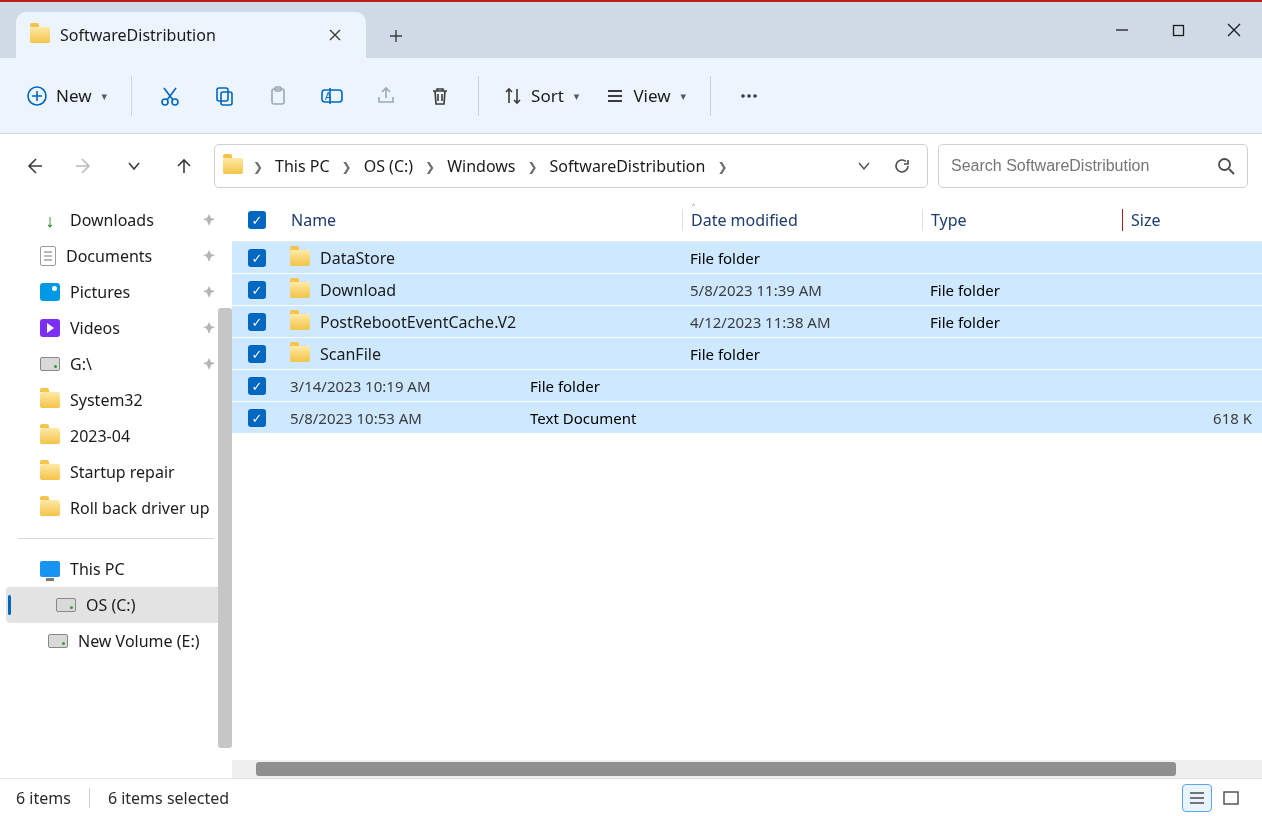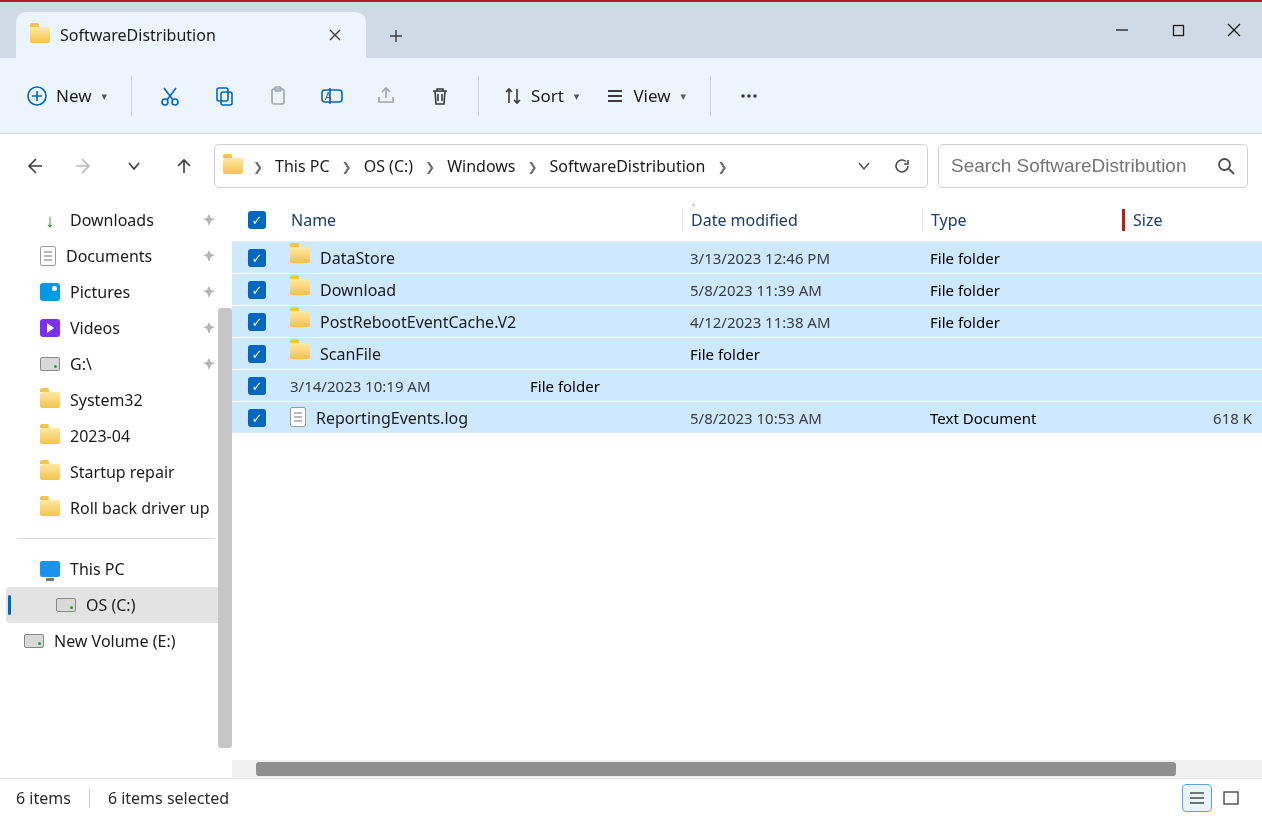--- a/index.html
+++ b/index.html
@@ -34,31 +34,31 @@
   
   .addressrow { display:flex; align-items:center; height:64px; background:#fff; padding:0 14px; gap:10px; }
   .nav-btn { width:40px; height:40px; display:flex; align-items:center; justify-content:center; color:#3b3b3b; font-size:18px; }
   .nav-btn.dim { color:#b9b9b9; }
   .breadcrumb-box { flex:1; display:flex; align-items:center; height:44px; border:1px solid var(--panel-border); border-radius:5px; padding:0 8px; gap:4px; }
   .crumb { padding:4px 6px; font-size:16px; color:#1b1b1b; border-radius:4px; }
   .crumb-sep { color:#707070; font-size:12px; padding:0 2px; }
   .bc-spacer { flex:1; }
   .bc-tool { width:34px; height:34px; display:flex; align-items:center; justify-content:center; color:#4b4b4b; }
   .search-box { width:310px; height:44px; border:1px solid var(--panel-border); border-radius:5px; display:flex; align-items:center; padding:0 12px; gap:8px; color:#6c6c6c; }
-  .search-box input { flex:1; border:none; outline:none; font-size:19px; color:#6c6c6c; background:transparent; }
+  .search-box input { flex:1; border:none; outline:none; font-size:16px; color:#6c6c6c; background:transparent; }
   .search-box .search-ico { font-size:16px; color:#4b4b4b; }
 
   
   .body-split { display:flex; height: calc(816px - 58px - 76px - 64px - 38px); background:#fff; }
   .sidebar { width:232px; overflow:hidden; position:relative; padding-top:4px; }
   .sidebar .sb-scroll { position:absolute; right:0; top:110px; width:14px; height:440px; background:#c6c6c6; border-radius:3px; }
   .side-item { display:flex; align-items:center; height:36px; padding-left:40px; gap:10px; font-size:16px; position:relative; }
   .side-item .pin { position:absolute; right:16px; color:#6b6b6b; font-size:14px; }
   .side-item.tree-1 { padding-left:40px; }
-  .side-item.tree-2 { padding-left:24px; }
+  .side-item.tree-2 { padding-left:48px; }
   .side-item.sel { background:#e3e3e3; border-radius:4px; margin:0 6px; padding-left:50px;}
   .side-item.sel::before{content:"";position:absolute;left:2px;top:8px;bottom:8px;width:3px;background:var(--win-blue);border-radius:2px;}
   .side-sep { height:1px; background:#d8d8d8; margin:12px 18px; }
   .ico-folder { width:20px; height:16px; background:linear-gradient(#ffe9a6,#f3c34a); border-radius:2px; display:inline-block; position:relative; }
   .ico-folder::before{content:"";position:absolute;top:-4px;left:0;width:9px;height:4px;background:#f3c34a;border-radius:2px 2px 0 0;}
   .ico-doc { width:16px; height:20px; border:1px solid #9a9a9a; background:#fff; border-radius:2px; display:inline-block; position:relative;}
   .ico-doc::after{content:"";position:absolute;left:3px;right:3px;top:4px;height:2px;background:#b9b9b9;box-shadow:0 4px 0 #b9b9b9,0 8px 0 #b9b9b9;}
   .ico-img { width:20px;height:18px;background:#0099e5;border-radius:3px;display:inline-block;position:relative;}
   .ico-img::after{content:"";position:absolute;right:3px;top:3px;width:5px;height:5px;background:#fff;border-radius:50%;}
   .ico-music{width:20px;height:20px;border-radius:50%;background:radial-gradient(circle at 30% 30%,#ff4f7b,#c41249);display:inline-block;}
@@ -72,26 +72,26 @@
   .ico-dl{width:20px;height:18px;display:inline-flex;align-items:center;justify-content:center;color:#137a13;font-weight:bold;font-size:18px;}
 
   
   .filepane { flex:1; display:flex; flex-direction:column; overflow:hidden; position:relative; }
   .col-headers { display:flex; align-items:center; height:44px; border-bottom:1px solid #eaeaea; color:#1c3c6e; font-size:16px; padding-left:16px; }
   .col-headers .hchk { width:34px; display:flex; align-items:center; }
   .hcell { display:flex; align-items:center; gap:6px; border-left:1px solid transparent; padding-left:8px; }
   .hcell.name { width:400px; }
   .hcell.date { width:240px; border-left:1px solid #e2e2e2;}
   .hcell.type { width:200px; border-left:1px solid #e2e2e2;align-items:center;}
-  .hcell.size { flex:1; border-left:3px solid #b91c1c;}
+  .hcell.size { flex:1; border-left:1px solid #b91c1c;}
   .sort-ind { position:absolute; left:460px; top:2px; font-size:11px; color:#6b6b6b; }
   .rows { flex:1; overflow:hidden; }
   .row { display:flex; align-items:center; height:32px; padding-left:16px; background:var(--select-row); border-bottom:1px solid #fff; }
   .row .rchk { width:34px; display:flex; align-items:center; }
-  .row .rname { width:400px; display:flex; gap:10px; padding-left:8px; font-size:16px;}
+  .row .rname { width:400px; display:flex; align-items:center; gap:10px; padding-left:8px; font-size:16px;}
   .row .rdate { width:240px; color:#3c3c3c; padding-left:8px;}
   .row .rtype { width:200px; color:#000000; padding-left:8px;}
   .row .rsize { flex:1; text-align:right; padding-right:10px; color:#3c3c3c;}
   .chkbox { width:18px; height:18px; background:var(--win-blue); border-radius:3px; display:flex; align-items:center; justify-content:center; color:#fff; font-size:13px; }
   .hscroll { height:18px; background:#f0f0f0; display:flex; align-items:center; }
   .hscroll .thumb { height:14px; background:#8f8f8f; border-radius:3px; margin-left:24px; width:920px; }
 
   
   .statusbar { height:38px; display:flex; align-items:center; background:#fff; border-top:1px solid #e3e3e3; padding:0 16px; font-size:16px; color:#2a2a2a; gap:18px; }
   .statusbar .ssep { width:1px; height:20px; background:#cfcfcf; }
@@ -371,21 +371,20 @@
     </div>
     <div class="rows" id="file-rows">
         <div class="row">
           <div class="rchk">
             <div class="chkbox">✓</div>
           </div>
           <div class="rname">
             <span class="ico-folder"></span>
             <span>DataStore</span>
           </div>
-          <div class="rdate">3/13/2023 12:46 PM</div>
           <div class="rtype">File folder</div>
           <div class="rsize"></div>
         </div>
         <div class="row">
           <div class="rchk">
             <div class="chkbox">✓</div>
           </div>
           <div class="rname">
             <span class="ico-folder"></span>
             <span>Download</span>
@@ -421,24 +420,20 @@
           <div class="rchk">
             <div class="chkbox">✓</div>
           </div>
           <div class="rdate">3/14/2023 10:19 AM</div>
           <div class="rtype">File folder</div>
           <div class="rsize"></div>
         </div>
         <div class="row">
           <div class="rchk">
             <div class="chkbox">✓</div>
-          </div>
-          <div class="rname">
-            <span class="ico-doc"></span>
-            <span>ReportingEvents.log</span>
           </div>
           <div class="rdate">5/8/2023 10:53 AM</div>
           <div class="rtype">Text Document</div>
           <div class="rsize">618 K</div>
         </div>
       </div>
     <div class="hscroll">
         <div class="thumb"></div>
       </div>
   </div>

